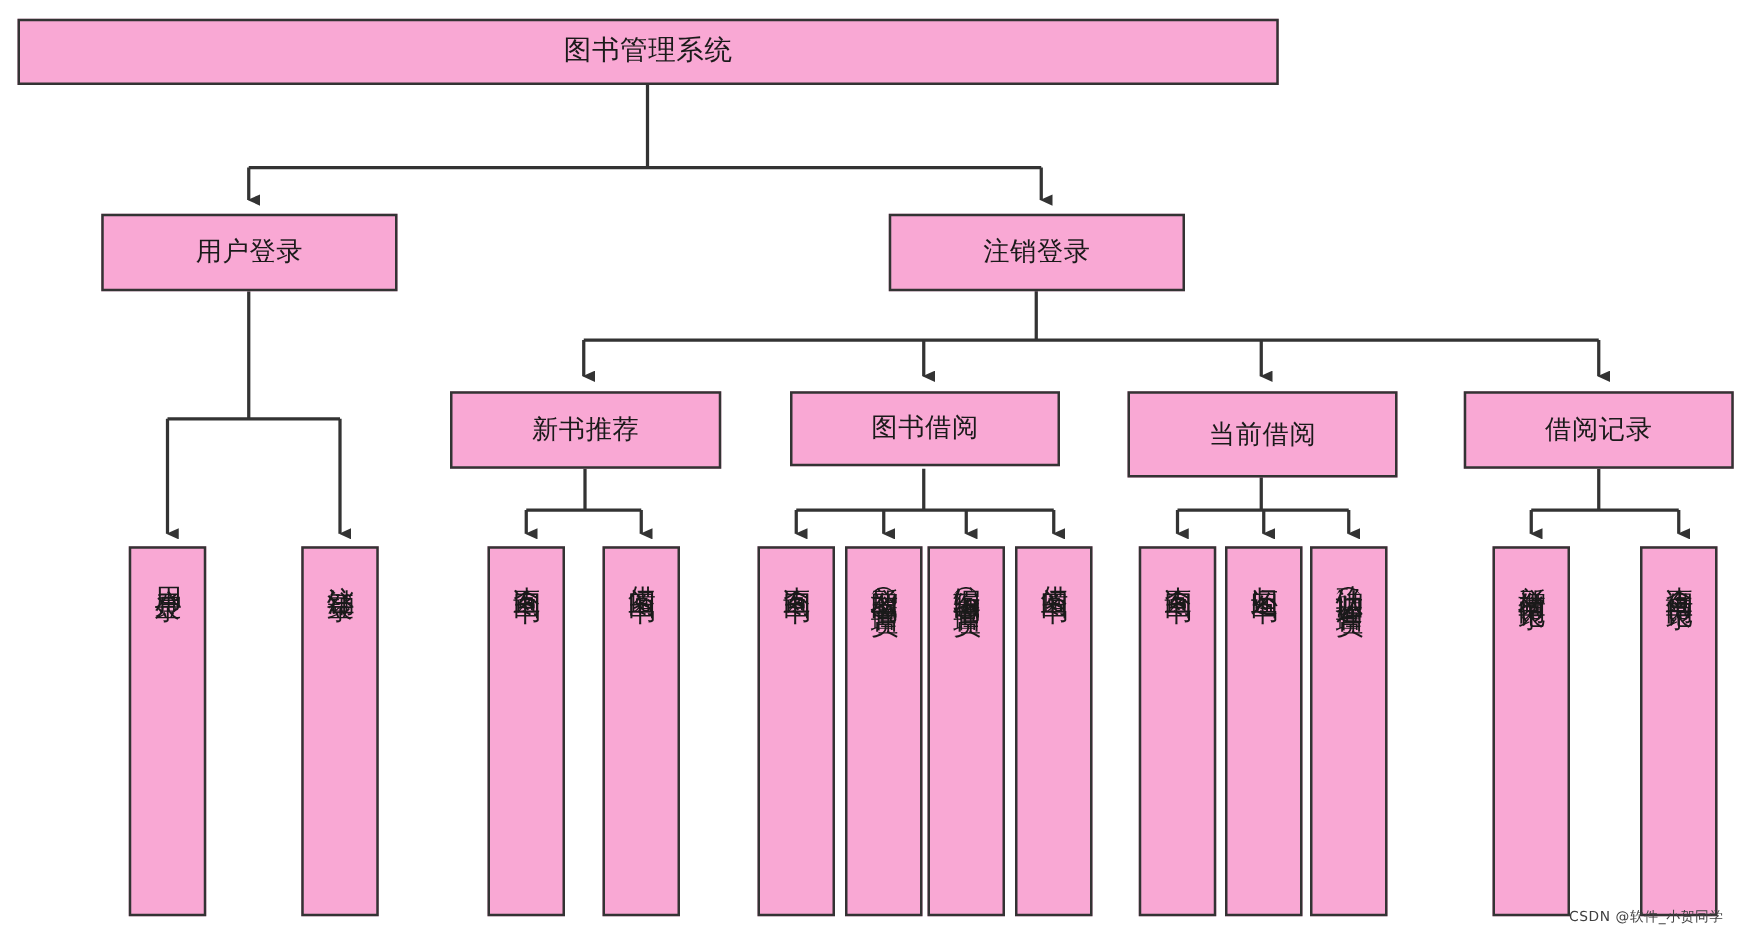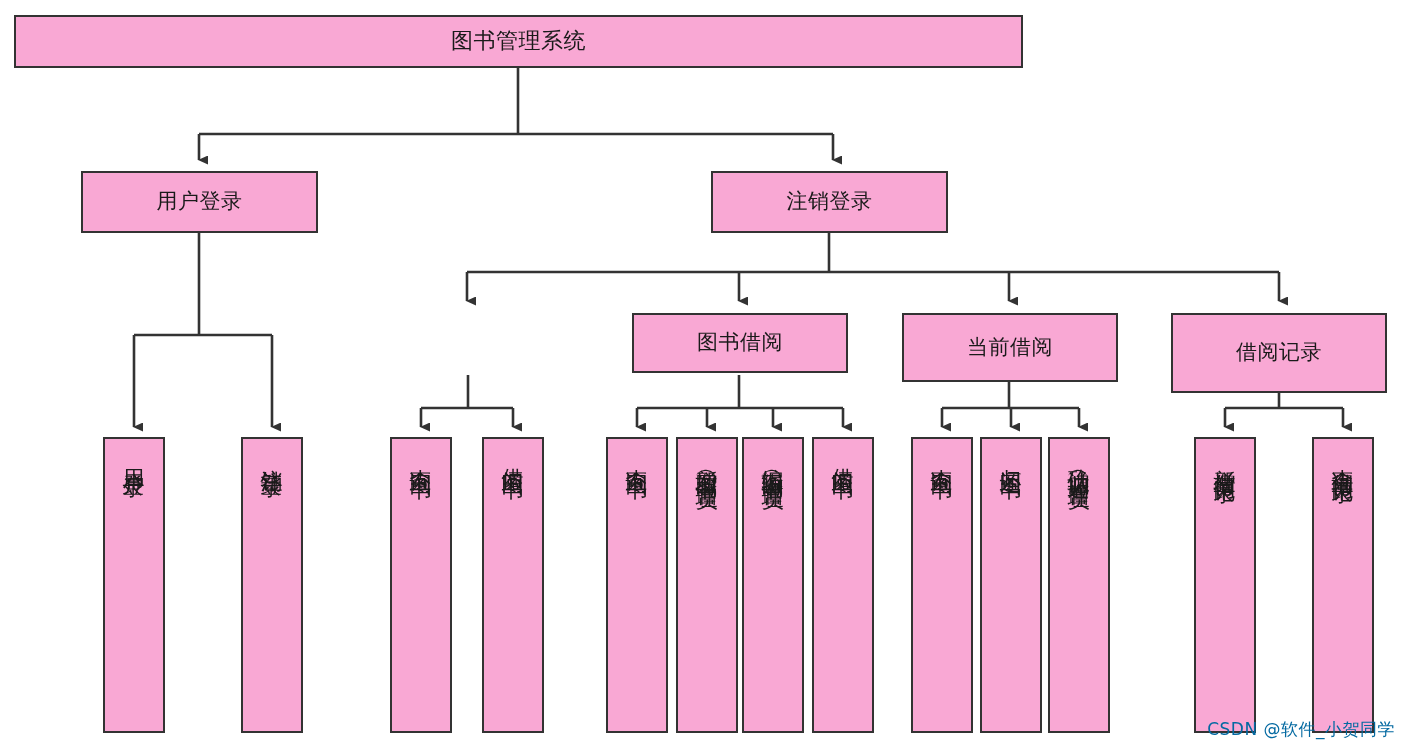--- a/index.html
+++ b/index.html
@@ -57,24 +57,24 @@
     font-size: 22px;
     line-height: 1.05;
     letter-spacing: 3px;
     white-space: nowrap;
   }
   .node.title .label {
     font-size: 22px;
   }
   #watermark {
     position: absolute;
-    right: 10px;
+    right: 26px;
     bottom: 6px;
-    font-size: 17px;
-    color: #0369a1;
+    font-size: 11px;
+    color: #404040;
     letter-spacing: 0.5px;
     white-space: nowrap;
     user-select: none;
   }
 </style>
 </head>
 <body>
 
 <div id="diagram-root">
 
@@ -132,27 +132,30 @@
     <span class="label">图书管理系统</span>
   </div>
 
   <div class="node horizontal" style="left:81px; top:171px; width:237px; height:62px;">
     <span class="label">用户登录</span>
   </div>
   <div class="node horizontal" style="left:711px; top:171px; width:237px; height:62px;">
     <span class="label">注销登录</span>
   </div>
 
+  <div class="node horizontal" style="left:360px; top:313px; width:217px; height:62px;">
+    <span class="label">新书推荐</span>
+  </div>
   <div class="node horizontal" style="left:632px; top:313px; width:216px; height:60px;">
     <span class="label">图书借阅</span>
   </div>
   <div class="node horizontal" style="left:902px; top:313px; width:216px; height:69px;">
     <span class="label">当前借阅</span>
   </div>
-  <div class="node horizontal" style="left:1171px; top:313px; width:216px; height:80px;">
+  <div class="node horizontal" style="left:1171px; top:313px; width:216px; height:62px;">
     <span class="label">借阅记录</span>
   </div>
 
   <div class="node vertical" style="left:103px; top:437px; width:62px; height:296px;">
     <span class="label">用户登录</span>
   </div>
   <div class="node vertical" style="left:241px; top:437px; width:62px; height:296px;">
     <span class="label">注销登录</span>
   </div>
 

